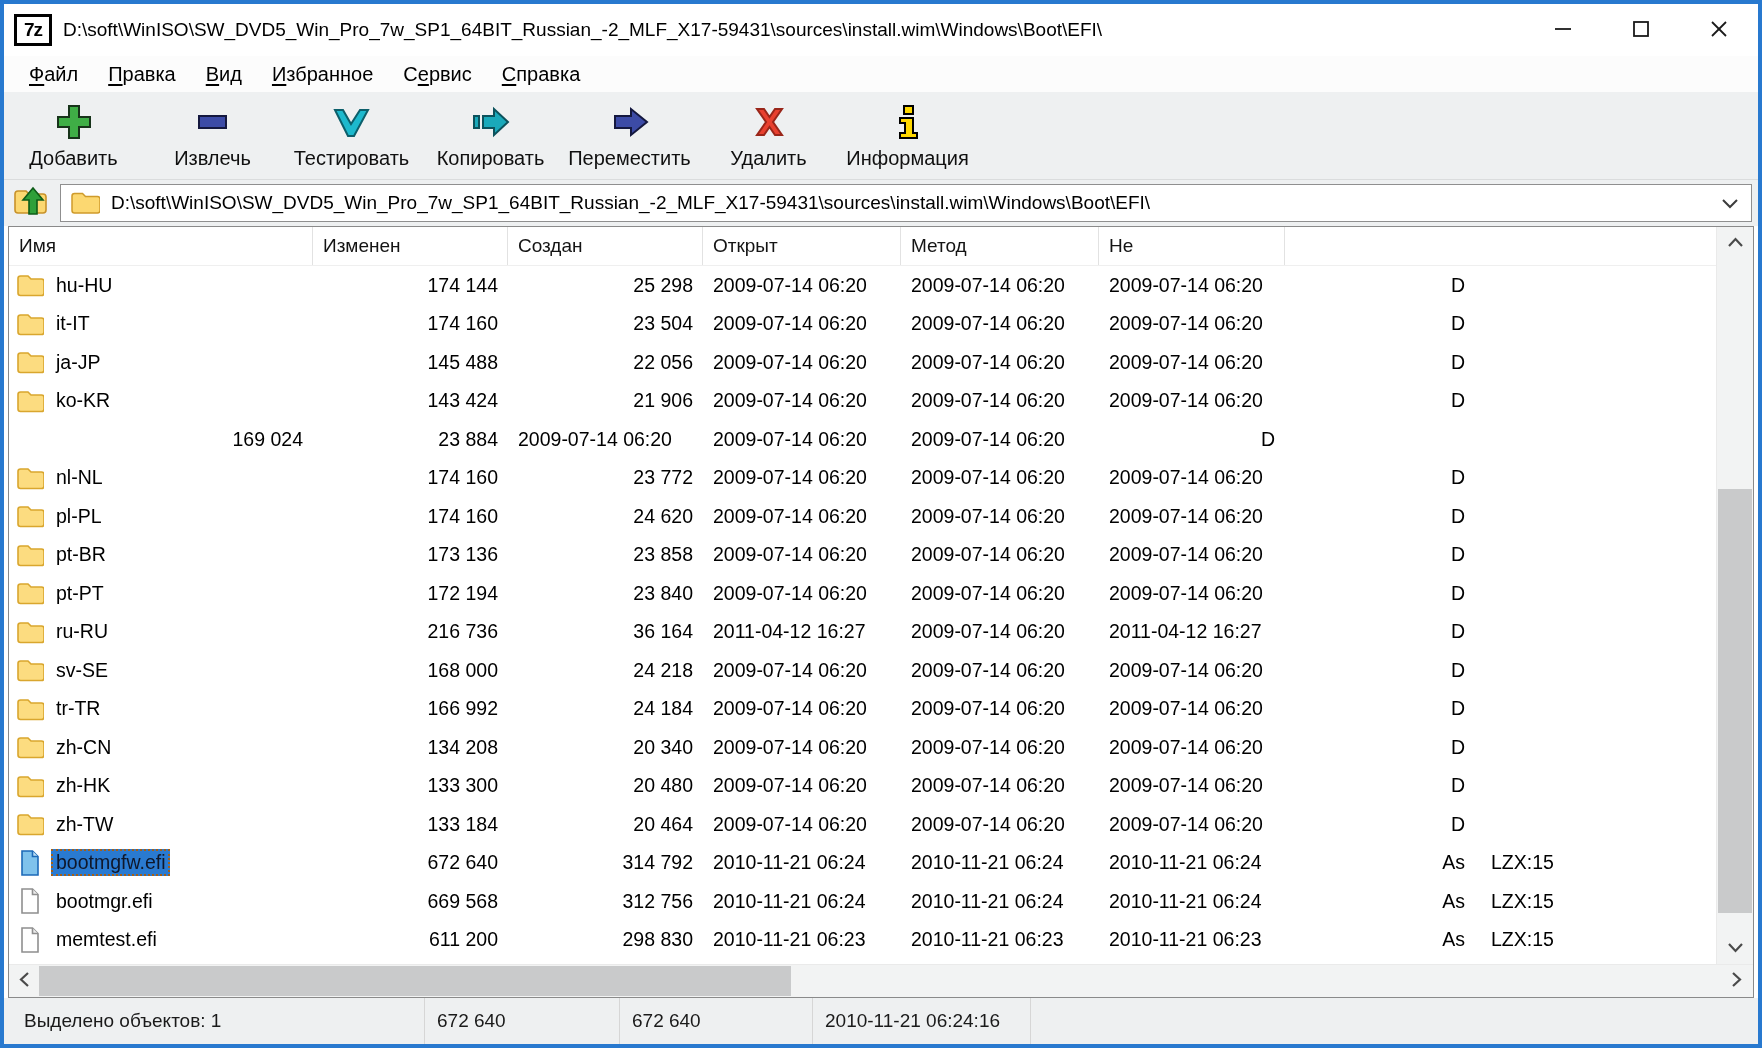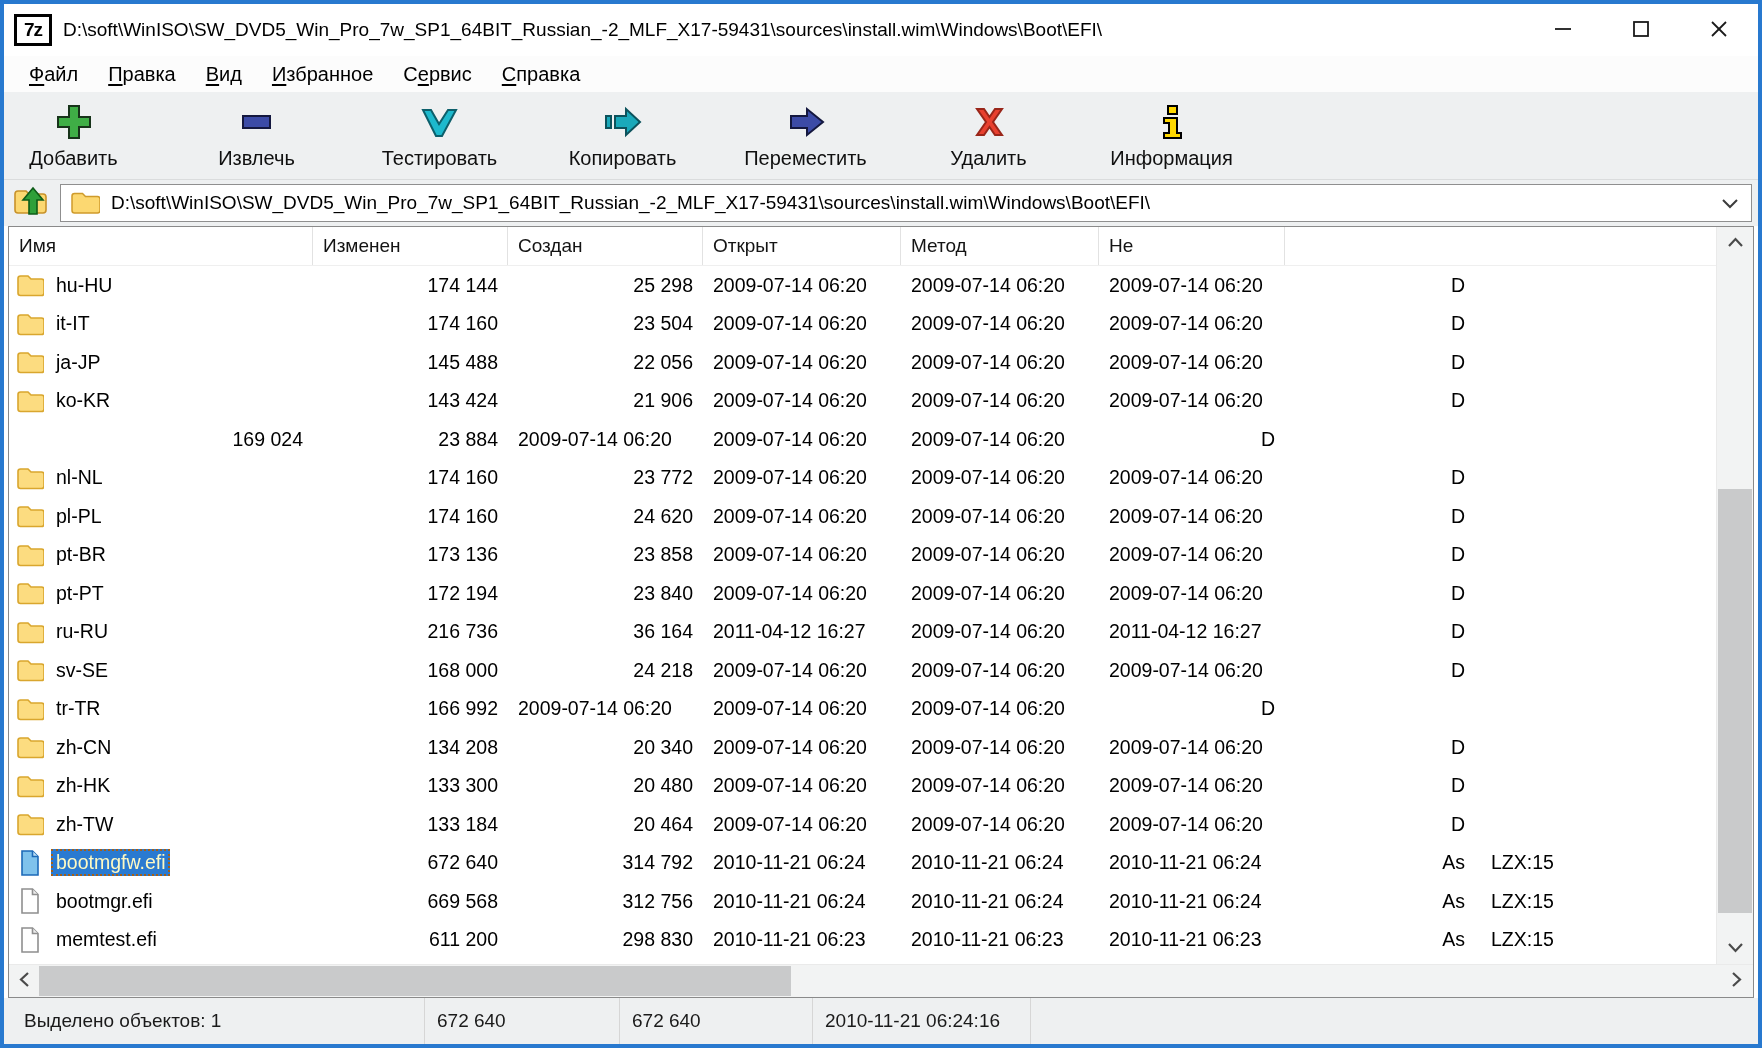--- a/index.html
+++ b/index.html
@@ -23,21 +23,21 @@
   
   .menubar { position: absolute; top: 52px; left: 0; right: 0; height: 36px;
              background: #fcfcfc; display: flex; align-items: center;
              padding-left: 10px; font-size: 20px; }
   .menu-item { padding: 0 15px; white-space: nowrap; }
   .menu-item u { text-underline-offset: 3px; }
 
   
   .toolbar { position: absolute; top: 88px; left: 0; right: 0; height: 88px;
              background: #eef0f1; border-bottom: 1px solid #dadcdd;
-             display: flex; align-items: stretch; gap: 44px; }
+             display: flex; align-items: stretch; }
   .tb-btn { width: 139px; display: flex; flex-direction: column; align-items: center;
             justify-content: flex-start; padding-top: 10px; gap: 5px;
             background: transparent; border: none; }
   .tb-icon { height: 40px; display: flex; align-items: center; }
   .tb-label { font-size: 20px; color: #101010; white-space: nowrap; }
 
   
   .address-row { position: absolute; top: 176px; left: 0; right: 0; height: 46px;
                  background: #eef0f1; display: flex; align-items: center; }
   .up-btn { width: 56px; height: 42px; display: flex; align-items: center;
@@ -60,21 +60,21 @@
   .h-right { justify-content: flex-end; }
   .rows { position: absolute; top: 38px; left: 0; right: 0; border-top: 1px solid #efefef; }
   .row { height: 38.5px; font-size: 19.5px; }
   .cell { display: flex; align-items: center; padding: 0 10px;
           white-space: nowrap; overflow: hidden; }
   .num { justify-content: flex-end; }
   .c-name { padding-left: 7px; gap: 7px; }
   .c-method { padding-left: 16px; }
   .ric { display: flex; flex: none; width: 28px; justify-content: center; }
   .rname { padding: 2px 5px; }
-  .rname.selected { padding: 0 3px; background: #2a7ad0; color: #fef9c3;
+  .rname.selected { padding: 0 3px; background: #2a7ad0; color: #0f172a;
                     border: 2px dotted #a35f17; }
 
   
   .vscroll { position: absolute; top: 0; right: 0; bottom: 33px; width: 37px;
              background: #f2f3f3; border-left: 1px solid #eaeaea; }
   .v-up    { position: absolute; top: 0; left: 0; right: 0; height: 32px;
              display: flex; align-items: center; justify-content: center;
              background: transparent; border: none; }
   .v-down  { position: absolute; bottom: 0; left: 0; right: 0; height: 32px;
              display: flex; align-items: center; justify-content: center;
@@ -454,20 +454,21 @@
   <div class="row grid">
     <div class="cell c-name">
       <span class="ric">
               <svg width="28" height="24" viewBox="0 0 28 24">
                 <path d="M2 5.5 q0-2.5 2.5-2.5 h7.5 l3 3 h10.5 q2.5 0 2.5 2.5 v11.5 q0 2.5 -2.5 2.5 H4.5 Q2 22.5 2 20 Z" fill="#fcdc80" stroke="#d9a62e" stroke-width="1.6"></path>
               </svg>
             </span>
       <span class="rname">tr-TR</span>
     </div>
     <div class="cell c-size num">166 992</div>
+    <div class="cell c-comp num">24 184</div>
     <div class="cell c-mod">2009-07-14 06:20</div>
     <div class="cell c-created">2009-07-14 06:20</div>
     <div class="cell c-acc">2009-07-14 06:20</div>
     <div class="cell c-attr num">D</div>
     <div class="cell c-method"></div>
     <div class="cell c-ne"></div>
   </div>
 
   <div class="row grid">
     <div class="cell c-name">

